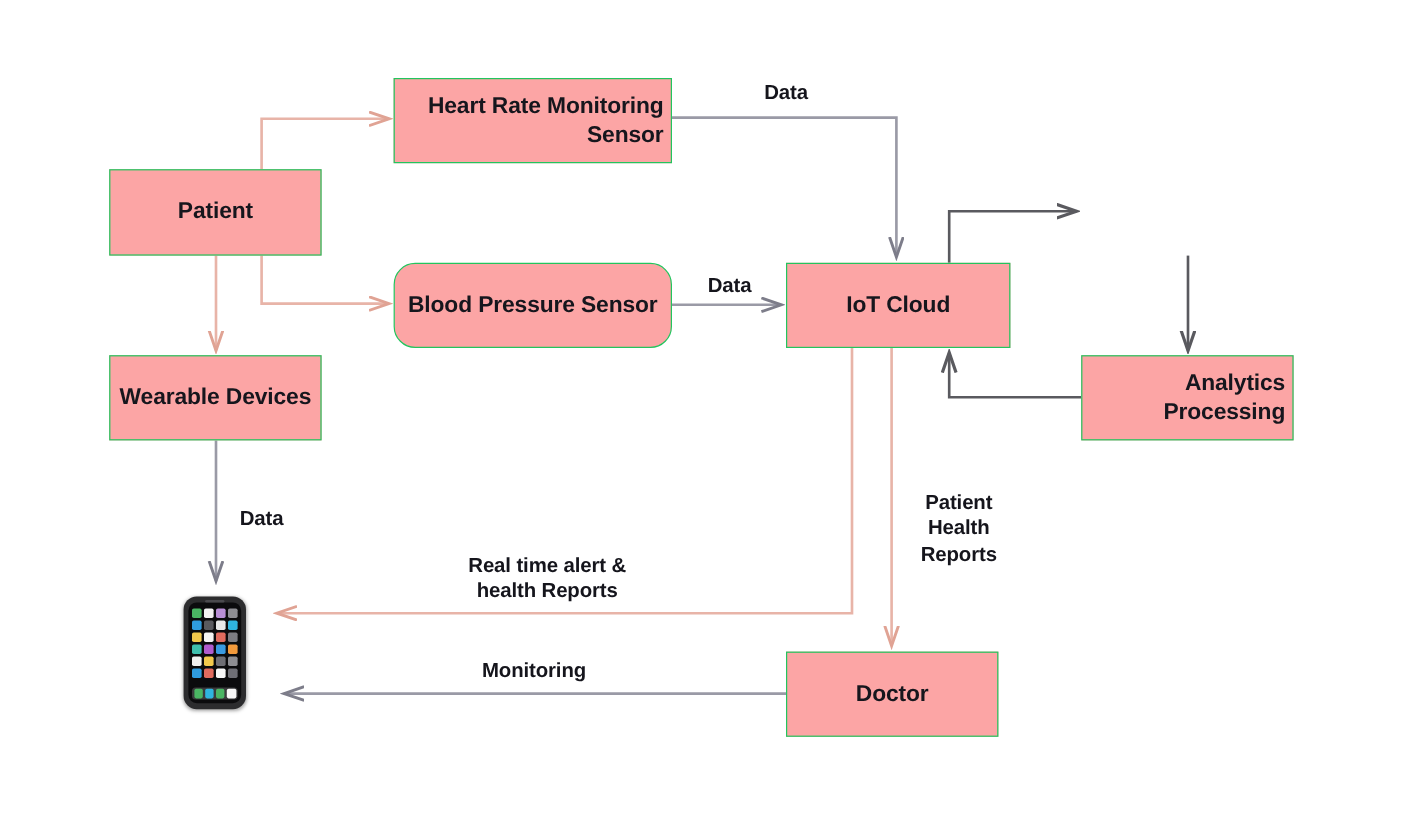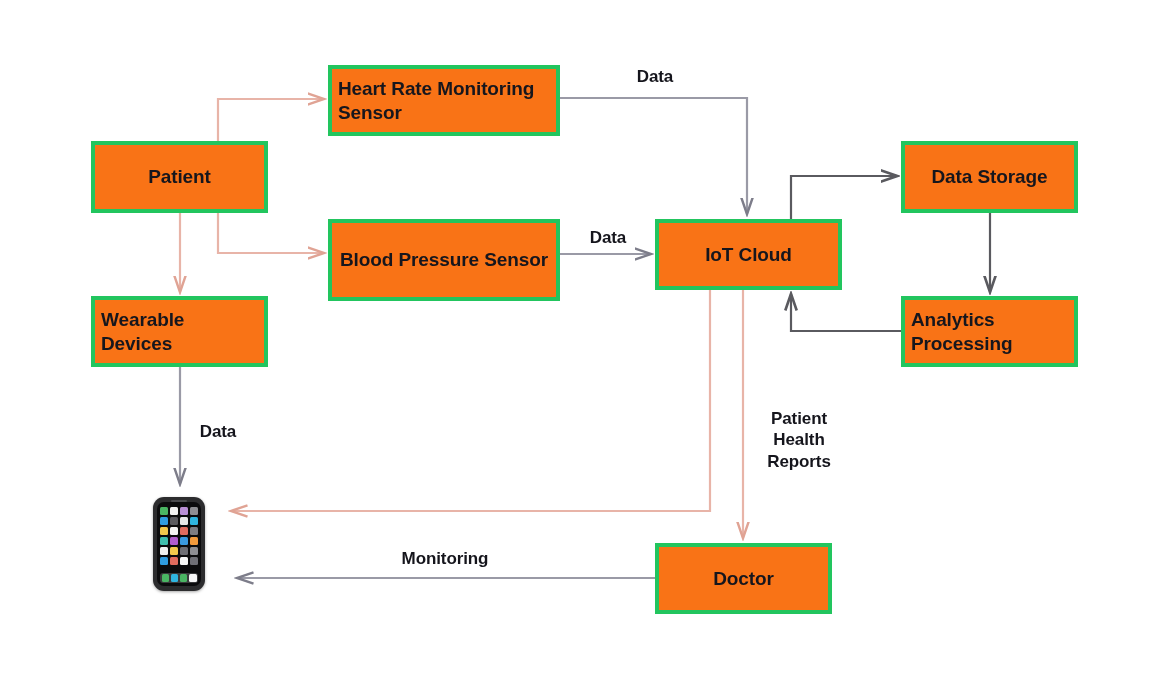--- a/index.html
+++ b/index.html
@@ -1,25 +1,25 @@
 <!DOCTYPE html>
 <html><head>
 <meta charset="utf-8">
 <style>
   html,body{margin:0;padding:0;background:#ffffff;}
   body{width:1170px;height:680px;font-family:"Liberation Sans",sans-serif;overflow:hidden;}
   #canvas{position:relative;width:1170px;height:680px;background:#fff;}
   svg.edges{position:absolute;left:0;top:0;width:1170px;height:680px;}
   .node{
     position:absolute;
-    background:#f97316;
-    border:4px solid #22c55e;
+    background:#fca5a5;
+    border:1px solid #22c55e;
     box-sizing:border-box;
     display:flex;align-items:center;justify-content:center;
-    text-align:left;
+    text-align:right;
     font-weight:bold;
     font-size:19px;
     line-height:1.25;
     color:#16161d;
     letter-spacing:-0.1px;
   }
   .node span{display:block;padding:0 6px;}
   .edge-label{
     position:absolute;
     font-size:17px;
@@ -103,53 +103,52 @@
 
   <div class="node" style="left:91px;top:141px;width:177px;height:72px;">
     <span>Patient</span>
   </div>
 
   <div class="node" style="left:328px;top:65px;width:232px;height:71px;">
     <span>Heart Rate
 Monitoring Sensor</span>
   </div>
 
-  <div class="node" style="left:328px;top:219px;width:232px;height:82px;">
+  <div class="node" style="left:328px;top:219px;width:232px;height:71px;border-radius:18px;">
     <span>Blood Pressure
 Sensor</span>
   </div>
 
   <div class="node" style="left:91px;top:296px;width:177px;height:71px;">
     <span>Wearable
 Devices</span>
   </div>
 
   <div class="node" style="left:655px;top:219px;width:187px;height:71px;">
     <span>IoT Cloud</span>
   </div>
 
-  <div class="node" style="left:901px;top:141px;width:177px;height:72px;">
-    <span>Data Storage</span>
-  </div>
 
   <div class="node" style="left:655px;top:543px;width:177px;height:71px;">
     <span>Doctor</span>
   </div>
 
   <div class="node" style="left:901px;top:296px;width:177px;height:71px;">
     <span>Analytics
 Processing</span>
   </div>
 
   <div class="edge-label" style="left:655px;top:77px;">Data</div>
   <div class="edge-label" style="left:608px;top:238px;">Data</div>
   <div class="edge-label" style="left:218px;top:432px;">Data</div>
   <div class="edge-label" style="left:799px;top:440px;">Patient
 Health
 Reports</div>
+  <div class="edge-label" style="left:456px;top:482px;">Real time alert &amp;
+health Reports</div>
   <div class="edge-label" style="left:445px;top:559px;">Monitoring</div>
 
   <div class="phone" style="left:153px;top:497px;">
     <div class="notch"></div>
     <div class="screen">
       <div class="grid" id="app-grid">
           <i style="background: rgb(74, 181, 99);"></i>
           <i style="background: rgb(242, 242, 242);"></i>
           <i style="background: rgb(185, 143, 214);"></i>
           <i style="background: rgb(142, 142, 147);"></i>

